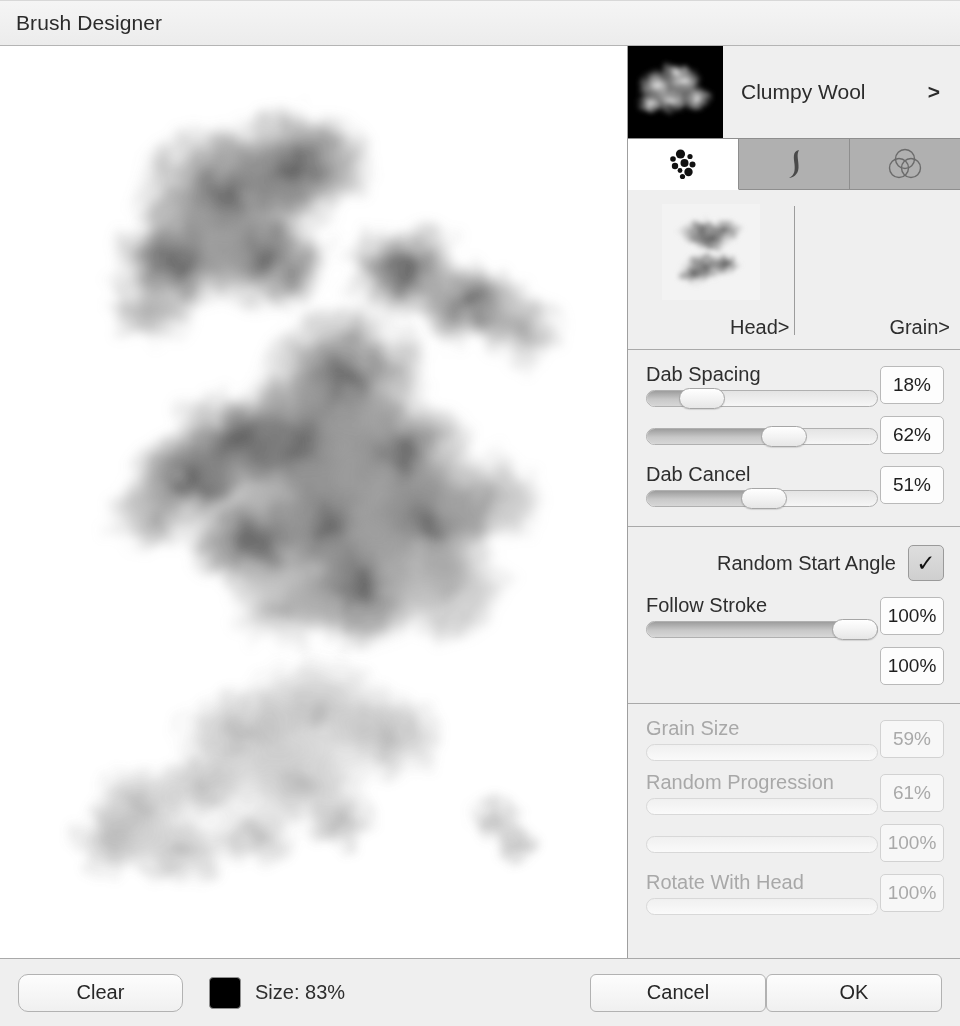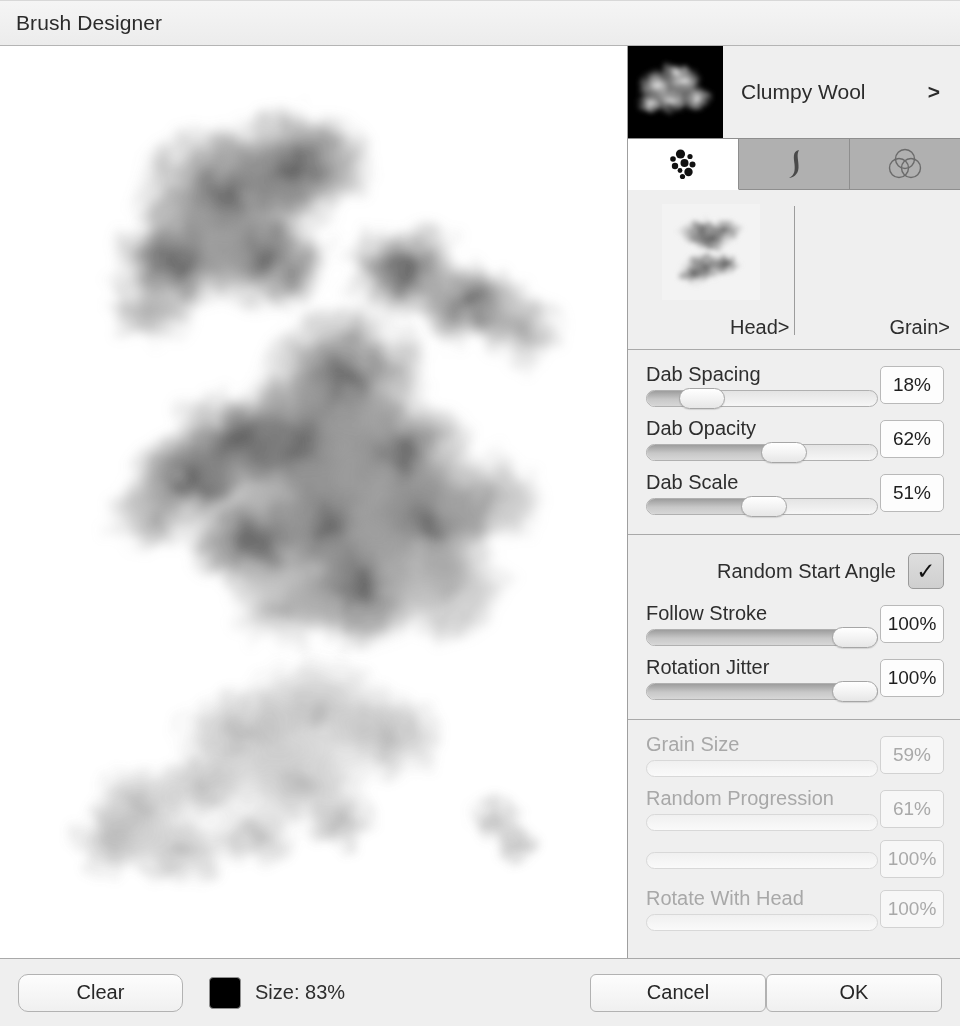--- a/index.html
+++ b/index.html
@@ -340,35 +340,34 @@
                     </div>
                     <div class="thumb" style="left: calc(18% + 14.72px);"></div>
                   </div>
                 </div>
                 <div class="value-box">18%</div>
               </div>
             </div>
             <div class="ctrl">
               <div class="ctrl-inner">
                 <div class="ctrl-left">
-                  <div class="ctrl-label">Dab Opacity</div>
                   <div class="slider">
                     <div class="track">
                       <div class="fill" style="width: 62%;"></div>
                     </div>
                     <div class="thumb" style="left: calc(62% - 5.52px);"></div>
                   </div>
                 </div>
                 <div class="value-box">62%</div>
               </div>
             </div>
             <div class="ctrl">
               <div class="ctrl-inner">
                 <div class="ctrl-left">
-                  <div class="ctrl-label">Dab Scale</div>
+                  <div class="ctrl-label">Dab Cancel</div>
                   <div class="slider">
                     <div class="track">
                       <div class="fill" style="width: 51%;"></div>
                     </div>
                     <div class="thumb" style="left: calc(51% - 0.46px);"></div>
                   </div>
                 </div>
                 <div class="value-box">51%</div>
               </div>
             </div>
@@ -389,29 +388,20 @@
                       <div class="fill" style="width: 100%;"></div>
                     </div>
                     <div class="thumb" style="left: calc(100% - 23px);"></div>
                   </div>
                 </div>
                 <div class="value-box">100%</div>
               </div>
             </div>
             <div class="ctrl">
               <div class="ctrl-inner">
-                <div class="ctrl-left">
-                  <div class="ctrl-label">Rotation Jitter</div>
-                  <div class="slider">
-                    <div class="track">
-                      <div class="fill" style="width: 100%;"></div>
-                    </div>
-                    <div class="thumb" style="left: calc(100% - 23px);"></div>
-                  </div>
-                </div>
                 <div class="value-box">100%</div>
               </div>
             </div>
           </div>
           <div class="group disabled last">
             <div class="ctrl">
               <div class="ctrl-inner">
                 <div class="ctrl-left">
                   <div class="ctrl-label">Grain Size</div>
                   <div class="slider">

